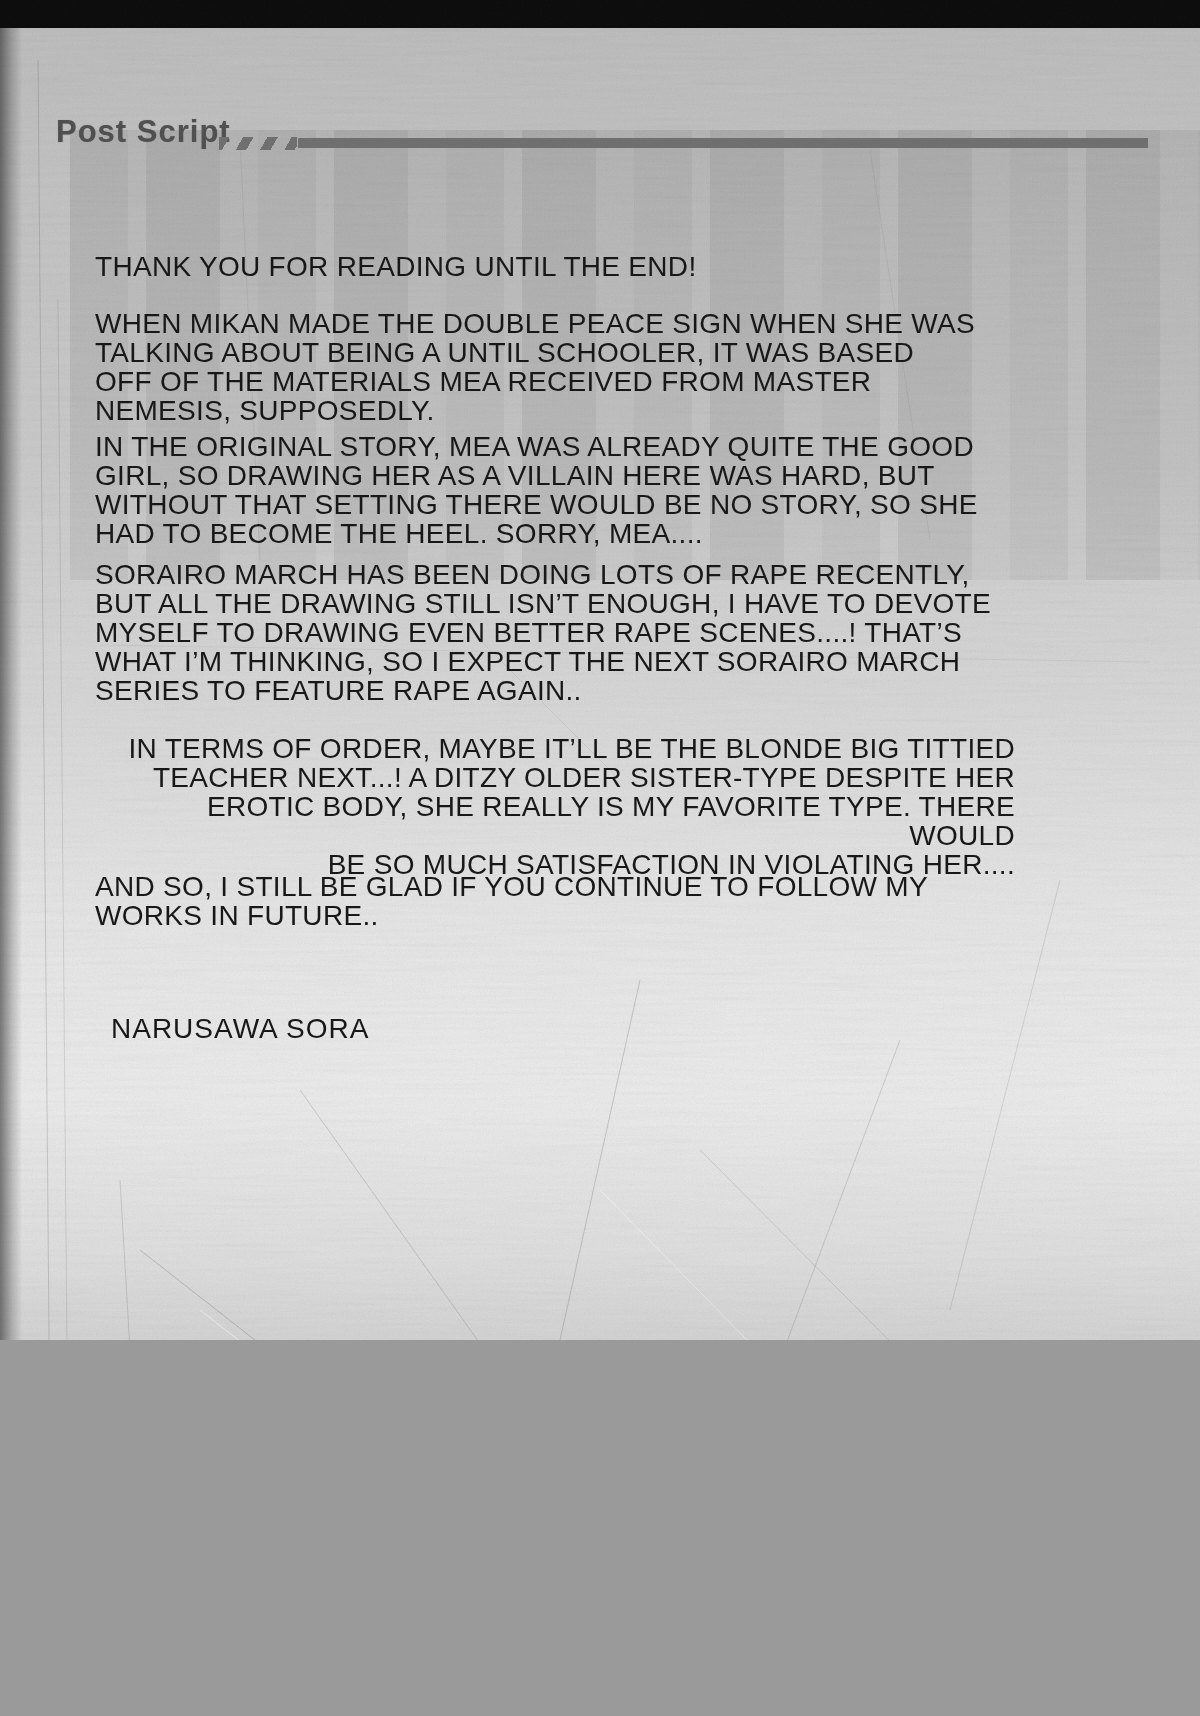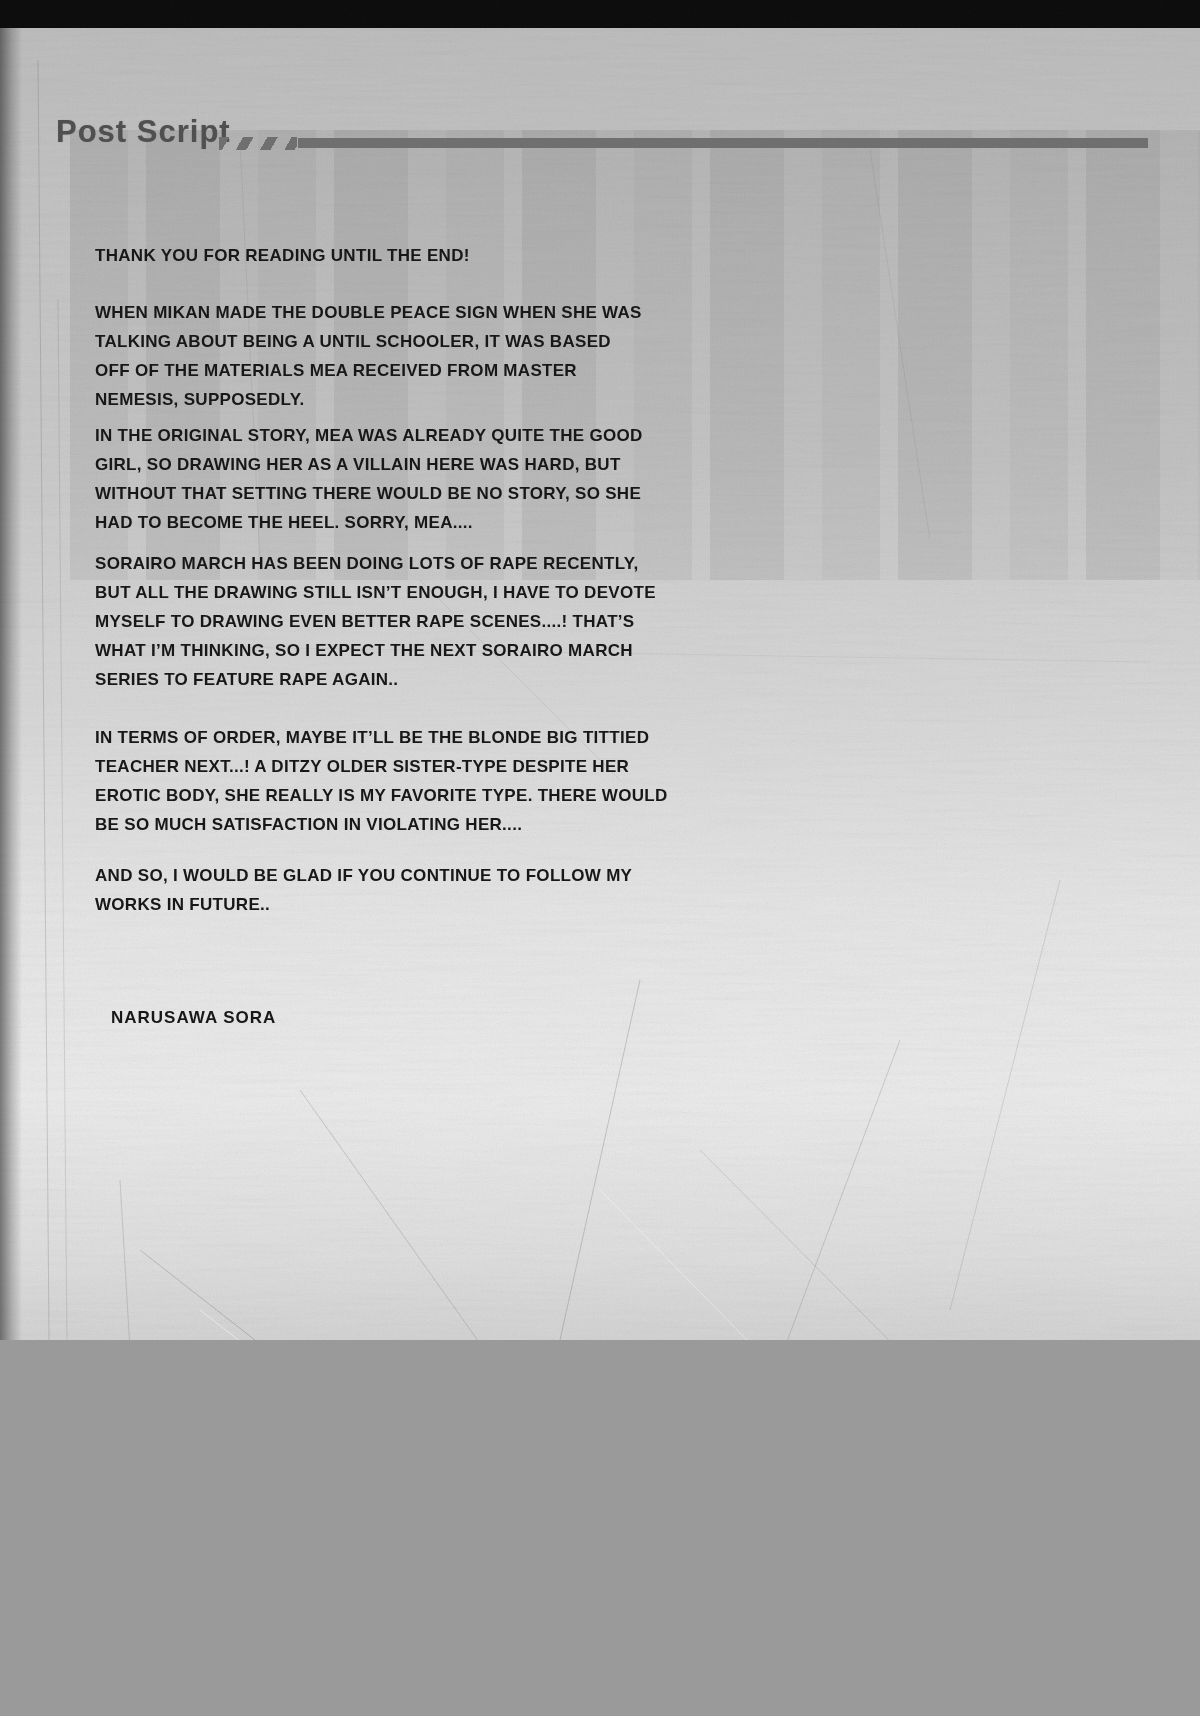--- a/index.html
+++ b/index.html
@@ -31,28 +31,28 @@
     position:absolute;height:13px;z-index:5;
     background:repeating-linear-gradient(120deg,#6e6e6e 0 9px,rgba(0,0,0,0) 9px 21px);
   }
   .hdr-slashes{left:219px;top:137px;width:78px;}
   .hdr-rule{position:absolute;left:298px;top:138px;width:850px;height:10px;background:#6e6e6e;z-index:5;}
   .ftr-slashes{left:66px;top:1441px;width:80px;}
   .ftr-rule{position:absolute;left:148px;top:1442px;width:1052px;height:11px;background:#787878;z-index:5;}
   .body-text{position:absolute;left:95px;top:0;width:920px;z-index:5;}
   .para{
     position:absolute;left:0;white-space:pre-line;
-    font-size:17px;line-height:29px;font-weight:bold;letter-spacing:.3px;
+    font-size:28px;line-height:29px;font-weight:normal;letter-spacing:.3px;
     color:#151515;
   }
   .p1{top:224px;}
   .p2{top:281px;}
   .p3{top:404px;}
   .p4{top:532px;}
-  .p5{top:706px;}
+  .p5{top:706px;text-align:right;}
   .p6{top:844px;}
   .sig{top:986px;letter-spacing:1px;margin-left:16px;}
   .page-number{
     position:absolute;right:3px;top:1650px;z-index:7;
     font-family:"Liberation Serif",serif;font-size:18px;color:#1c1c1c;
   }
   .footer-bar{
     position:absolute;left:0;top:1680px;width:1200px;height:36px;background:#0b0b0b;z-index:8;
     display:flex;align-items:center;
   }
@@ -132,21 +132,21 @@
 HAD TO BECOME THE HEEL. SORRY, MEA....</p>
     <p class="para p4">SORAIRO MARCH HAS BEEN DOING LOTS OF RAPE RECENTLY,
 BUT ALL THE DRAWING STILL ISN’T ENOUGH, I HAVE TO DEVOTE
 MYSELF TO DRAWING EVEN BETTER RAPE SCENES....! THAT’S
 WHAT I’M THINKING, SO I EXPECT THE NEXT SORAIRO MARCH
 SERIES TO FEATURE RAPE AGAIN..</p>
     <p class="para p5">IN TERMS OF ORDER, MAYBE IT’LL BE THE BLONDE BIG TITTIED
 TEACHER NEXT...! A DITZY OLDER SISTER-TYPE DESPITE HER
 EROTIC BODY, SHE REALLY IS MY FAVORITE TYPE. THERE WOULD
 BE SO MUCH SATISFACTION IN VIOLATING HER....</p>
-    <p class="para p6">AND SO, I WOULD BE GLAD IF YOU CONTINUE TO FOLLOW MY
+    <p class="para p6">AND SO, I STILL BE GLAD IF YOU CONTINUE TO FOLLOW MY
 WORKS IN FUTURE..</p>
     <p class="para sig">NARUSAWA SORA</p>
   </div>
 
   <div class="slashes ftr-slashes"></div>
   <div class="ftr-rule"></div>
 
   <div class="page-number">21</div>
 
 

